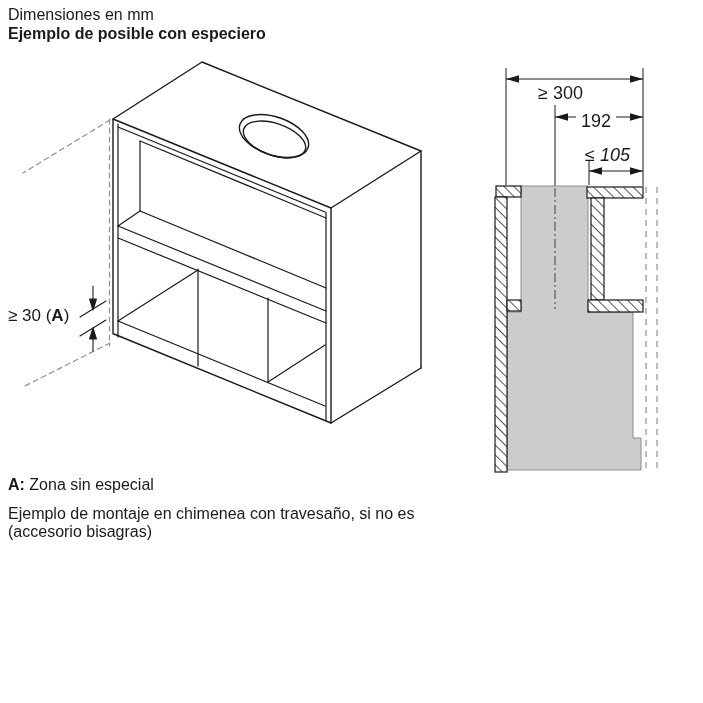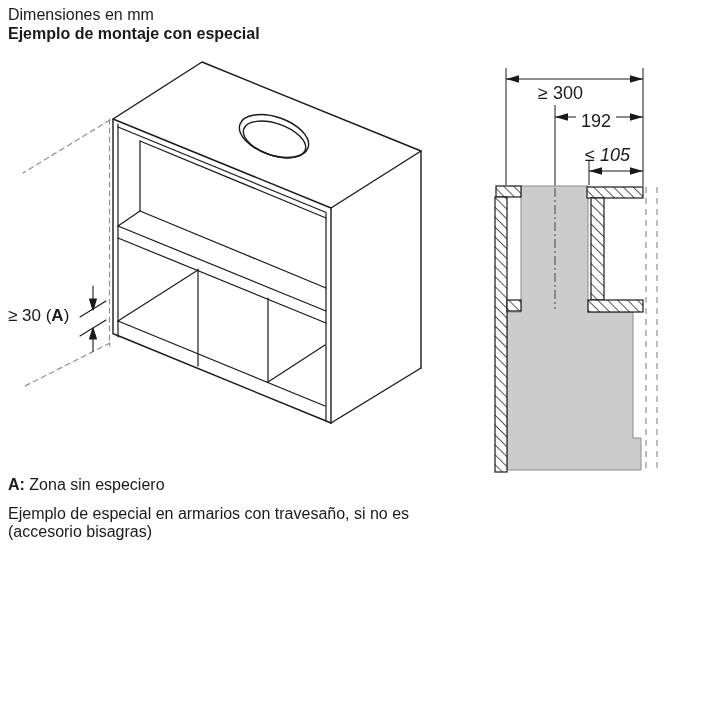--- a/index.html
+++ b/index.html
@@ -177,29 +177,29 @@
 
       <g stroke="#909090" stroke-width="1.2" stroke-dasharray="6 5" fill="none">
         <line x1="646" y1="187" x2="646" y2="471"></line>
         <line x1="657" y1="187" x2="657" y2="471"></line>
       </g>
     </g>
   </svg>
 
   <div class="header">
     <div class="line1">Dimensiones en mm</div>
-    <div class="line2">Ejemplo de montaje con especial</div>
+    <div class="line2">Ejemplo de posible con especiero</div>
   </div>
 
   <div id="dim60" class="dim-label"><span>≥ 30 (</span><b>A</b><span>)</span></div>
 
   <div id="dim300" class="dim-label on-line">≥ 300</div>
   <div id="dim192" class="dim-label on-line">192</div>
   <div id="dim105" class="dim-label">≤ 105</div>
 
-  <div class="note-a"><b>A:</b><span> Zona sin especiero</span></div>
+  <div class="note-a"><b>A:</b><span> Zona sin especial</span></div>
 
   <div class="paragraph">
-    <div>Ejemplo de especial en armarios con travesaño, si no es</div>
+    <div>Ejemplo de montaje en chimenea con travesaño, si no es</div>
     <div>(accesorio bisagras)</div>
   </div>
 
 </div>
 
 </body></html>

